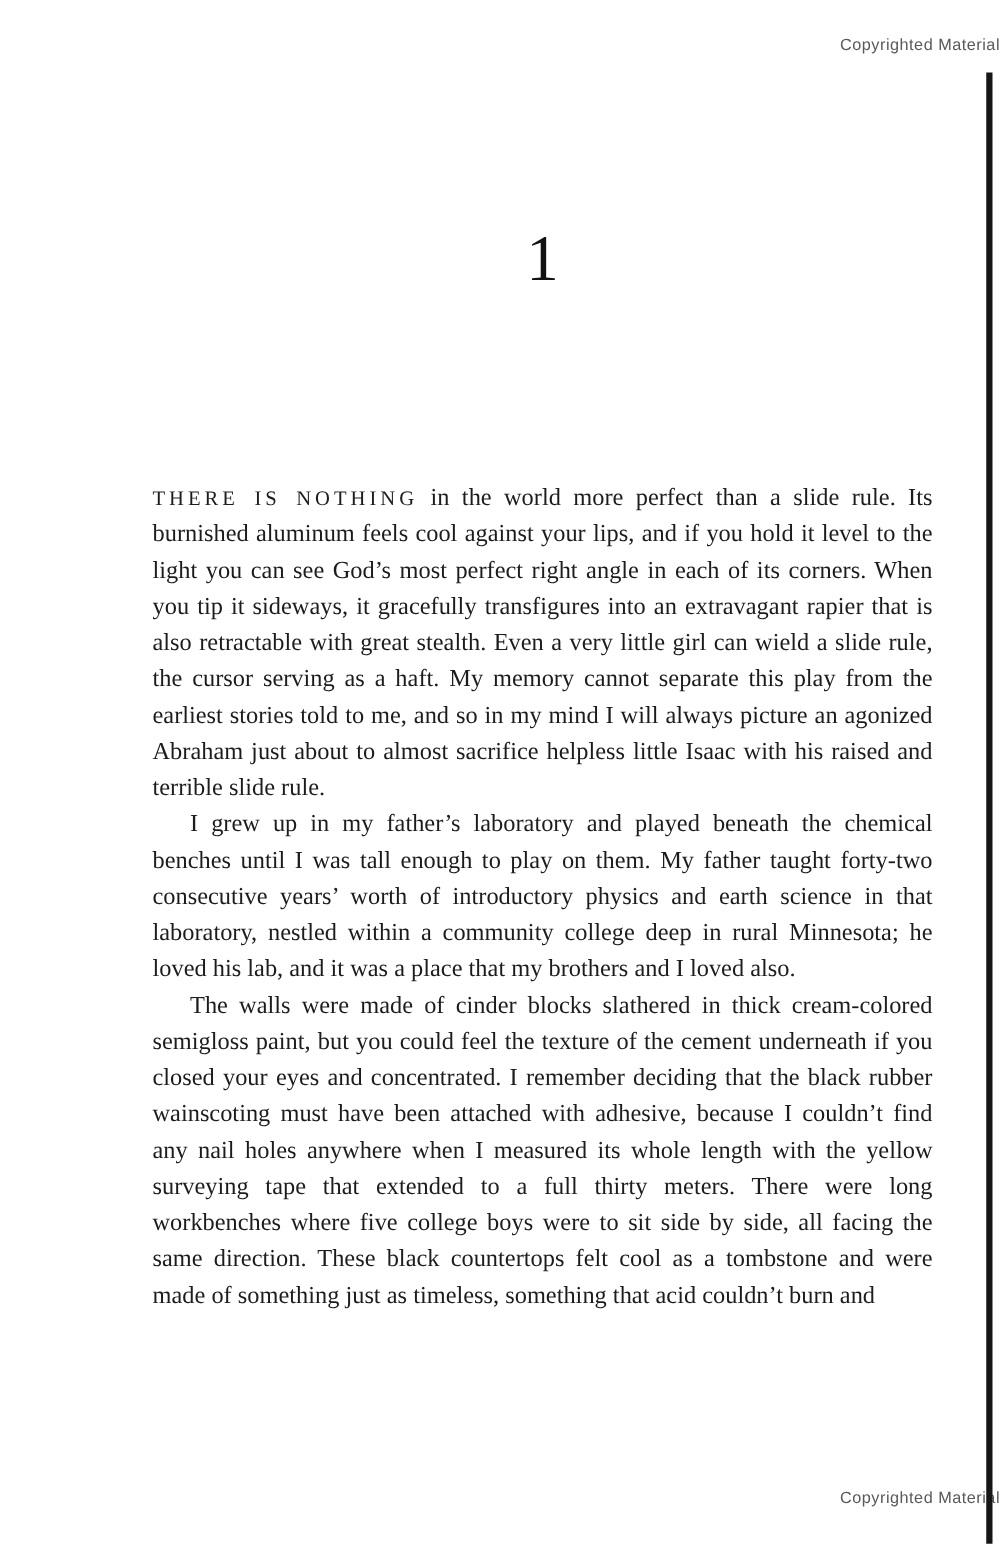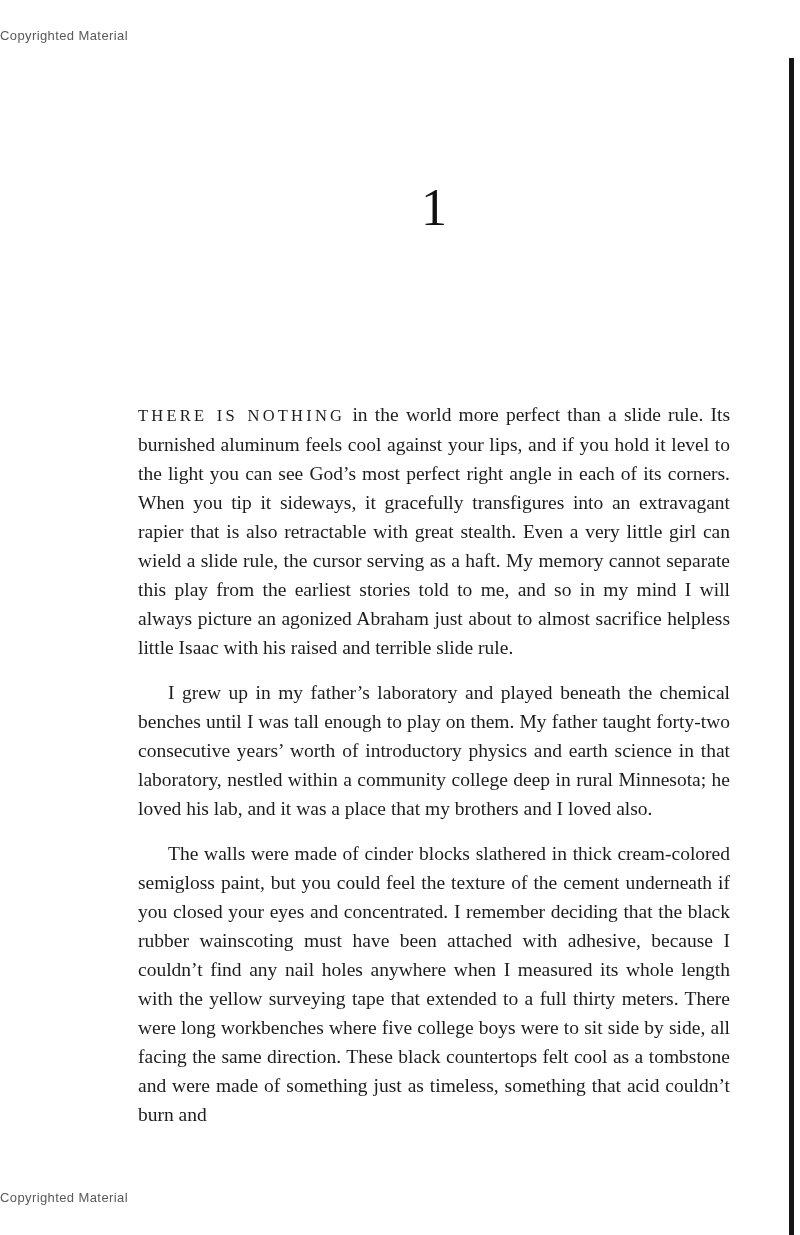--- a/index.html
+++ b/index.html
@@ -13,21 +13,21 @@
   }
   .page {
     position: absolute;
     inset: 0;
     background: #ffffff;
   }
   .notice {
     position: absolute;
     left: 0;
     width: 800px;
-    text-align: left;
+    text-align: right;
     font-family: "Liberation Sans", sans-serif;
     font-size: 13px;
     letter-spacing: 0.4px;
     color: #58595b;
   }
   .notice.top { top: 28px; }
   .notice.bottom { top: 1190px; }
   .content {
     position: absolute;
     left: 122px;
@@ -47,21 +47,21 @@
   .text-block {
     position: absolute;
     top: 384px;
     left: 0;
     width: 624px;
     font-size: 19.5px;
     line-height: 29px;
     color: #1c1c1c;
     text-align: justify;
   }
-  .para { margin: 16px; }
+  .para { margin: 0; }
   .para.indent { text-indent: 30px; }
   .lead {
     font-size: 16.5px;
     letter-spacing: 3.2px;
     color: #1c1c1c;
   }
   .edge-line {
     position: absolute;
     top: 58px;
     right: 6px;

